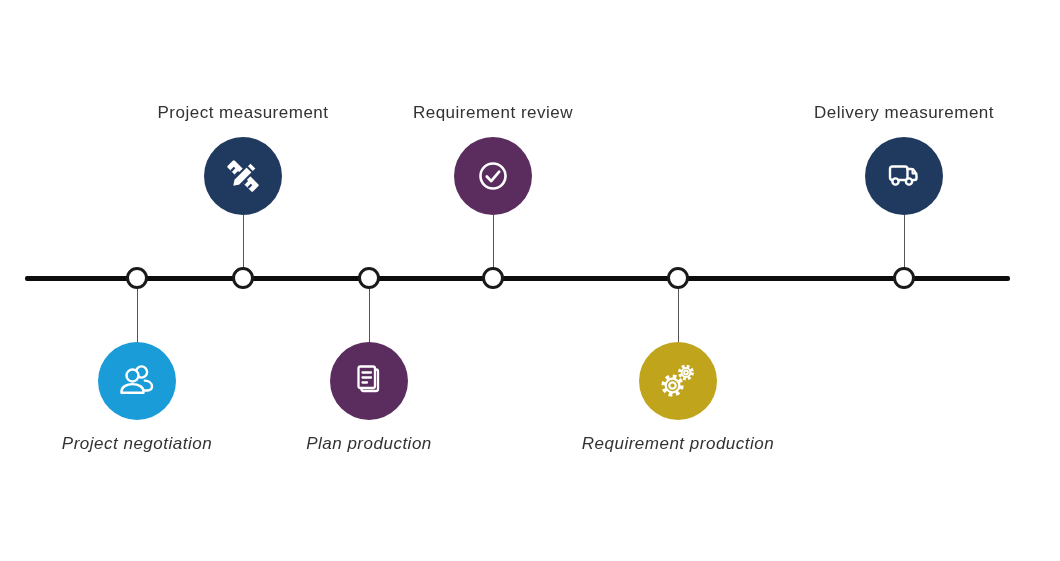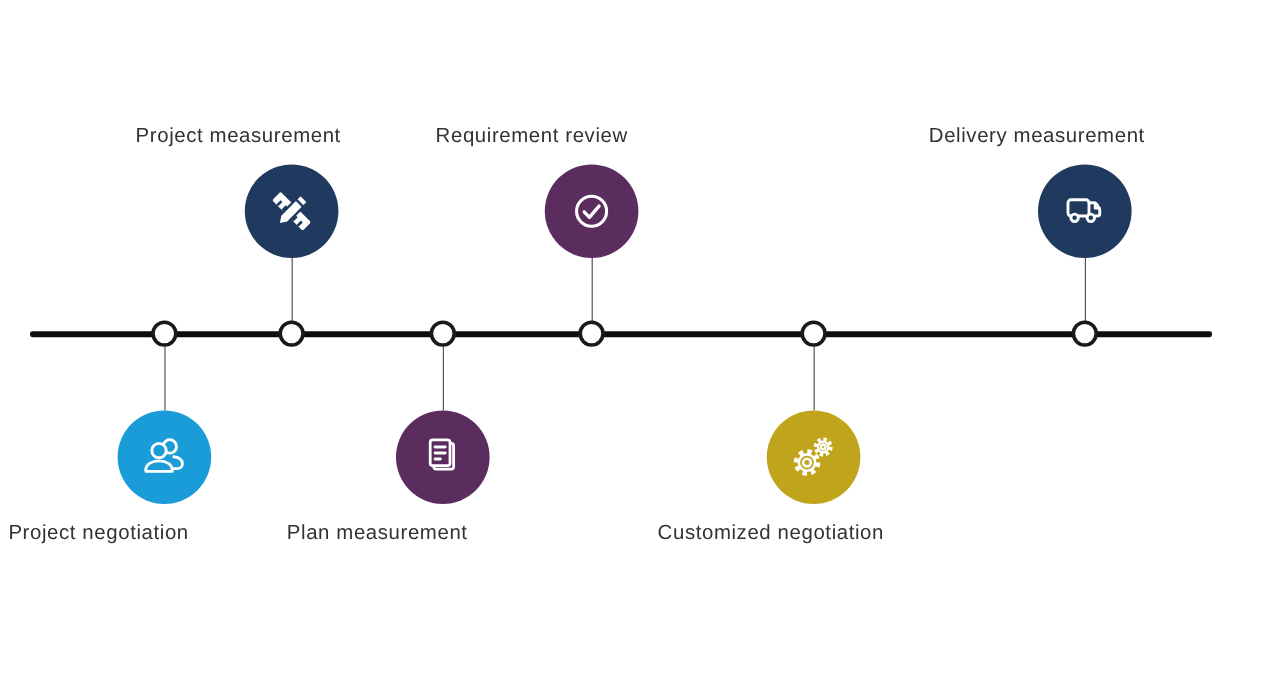--- a/index.html
+++ b/index.html
@@ -61,29 +61,29 @@
     justify-content: center;
   }
   .node.above .big-circle { top: 137px; }
   .node.below .big-circle { top: 342px; }
   .icon { display: block; width: 44px; height: 44px; }
   .icon svg { display: block; }
   .label {
     position: absolute;
     left: -130px;
     width: 260px;
-    text-align: left;
+    text-align: center;
     font-size: 17px;
     line-height: 20px;
     letter-spacing: 0.5px;
     color: var(--label-color, #323232);
     white-space: nowrap;
   }
   .node.above .label { top: 103px; }
-  .node.below .label { top: 434px; }
+  .node.below .label { top: 434px; font-style: italic; }
 </style>
 </head>
 <body>
 
 <div id="stage" style="background: rgb(255, 255, 255); --label-color: #323232; --axis-color: #0d0d0d; --dot-fill: #ffffff; --dot-border: #1a1a1a; --connector-color: #555555;">
   <div id="axis" style="left: 25px; width: 985px; top: 275.5px;"></div>
 <div class="node below" style="--x: 137px; --node-color: #199CD8;">
     <div class="label">Project negotiation</div>
     <div class="connector"></div>
     <div class="dot"></div>
@@ -119,21 +119,21 @@
             </g>
             <g transform="rotate(45 22 22)">
               <path d="M17.6 7 h8.8 v24 l-4.4 6.5 -4.4 -6.5 z" fill="#fff" stroke="currentColor" stroke-width="2" stroke-linejoin="round"></path>
               <line x1="17.6" y1="12.5" x2="26.4" y2="12.5" stroke="currentColor" stroke-width="2"></line>
             </g>
           </svg>
         </span>
     </div>
   </div>
     <div class="node below" style="--x: 369px; --node-color: #5B2D5F;">
-    <div class="label">Plan measurement</div>
+    <div class="label">Plan production</div>
     <div class="connector"></div>
     <div class="dot"></div>
     <div class="big-circle">
       <span class="icon">
           <svg width="44" height="44" viewBox="0 0 44 44">
             <g fill="none" stroke="#fff" stroke-width="2.3" stroke-linecap="round" stroke-linejoin="round">
               <rect x="14.5" y="10.5" width="16.5" height="21.5" rx="2"></rect>
               <rect x="11.5" y="7.5" width="16.5" height="21.5" rx="2" fill="currentColor"></rect>
               <line x1="15.5" y1="13.5" x2="24" y2="13.5"></line>
               <line x1="15.5" y1="18.5" x2="24" y2="18.5"></line>
@@ -152,21 +152,21 @@
           <svg width="44" height="44" viewBox="0 0 44 44">
             <g fill="none" stroke="#fff" stroke-linecap="round" stroke-linejoin="round">
               <circle cx="22" cy="22" r="12.5" stroke-width="2.6"></circle>
               <path d="M15.8 22.5 l4.4 4.6 8-9.4" stroke-width="2.8"></path>
             </g>
           </svg>
         </span>
     </div>
   </div>
     <div class="node below" style="--x: 678px; --node-color: #BFA41C;">
-    <div class="label">Customized negotiation</div>
+    <div class="label">Requirement production</div>
     <div class="connector"></div>
     <div class="dot"></div>
     <div class="big-circle">
       <span class="icon">
           <svg width="44" height="44" viewBox="0 0 44 44">
             <g fill="none" stroke="#fff">
               <circle cx="16.5" cy="26.5" r="9" stroke-width="4.2" stroke-dasharray="3.6 3.47"></circle>
               <circle cx="16.5" cy="26.5" r="6.8" stroke-width="2.2"></circle>
               <circle cx="16.5" cy="26.5" r="3.2" stroke-width="2.2"></circle>
               <circle cx="30" cy="13.5" r="6.2" stroke-width="3.4" stroke-dasharray="2.7 2.17"></circle>

